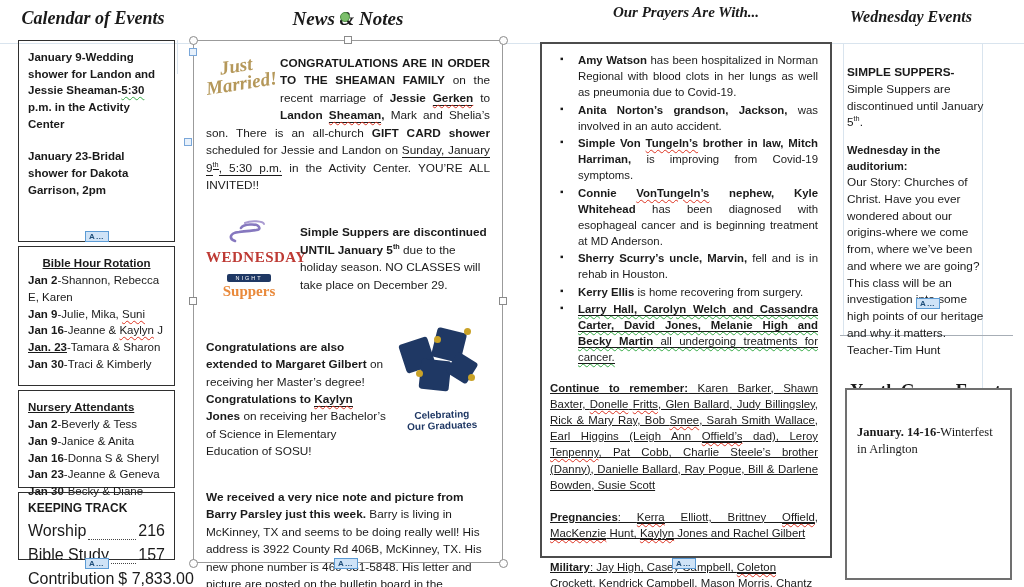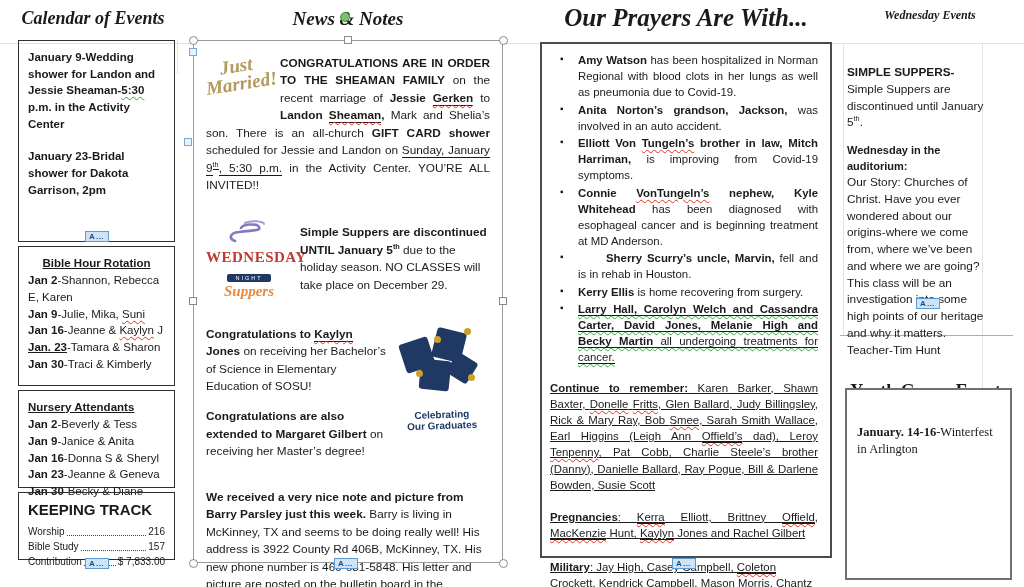--- a/index.html
+++ b/index.html
@@ -14,36 +14,36 @@
   .sec-title span{display:inline-block;font-family:"Liberation Serif",serif;font-weight:bold;
       font-style:italic;color:var(--accent);border-bottom:2px solid var(--accent);padding-bottom:1px;}
   .no-italic span{font-style:normal;margin-top:29px;}
   
   .cream{background:var(--cream);border:1.5px solid #2f2f2f;box-sizing:border-box;
          padding:8px 9px;font-size:11.5px;line-height:1.5;}
   .cream .hdr{font-weight:bold;text-decoration:underline;}
   .cream .hdr.center{text-align:center;}
   .rows div{line-height:1.45;}
   
-  .kt-row{display:flex;align-items:flex-end;font-size:10px;line-height:1.5;}
+  .kt-row{display:flex;align-items:flex-end;font-size:16px;line-height:1.5;}
   .kt-label{white-space:nowrap;}
   .kt-dots{flex:1;border-bottom:1.6px dotted #444;margin:0 2px 3px 2px;}
   .kt-value{white-space:nowrap;}
   
   .news-box{border:1px solid #9b9b9b;background:#fff;box-sizing:border-box;padding:14px 12px 10px 12px;}
   .news-box p{margin:0;font-size:11.8px;line-height:1.48;}
   .jm{float:left;width:66px;height:56px;margin:2px 8px 2px 0;transform:rotate(-9deg);
       font-family:"Liberation Serif",serif;font-style:italic;font-weight:bold;color:#b5985a;
       font-size:19px;line-height:0.95;text-align:center;}
   .sec2{display:flex;align-items:center;margin-top:24px;}
   .wns{width:86px;flex:0 0 86px;text-align:center;}
   .wns .top{color:#be3a34;font-weight:bold;font-size:15px;letter-spacing:.5px;font-family:"Liberation Serif",serif;}
   .wns .mid{display:inline-block;background:#1f3864;color:#fff;font-size:5.5px;letter-spacing:2px;
             padding:1px 8px;border-radius:2px;margin-top:1px;}
-  .wns .bot{color:#e98a3c;font-family:"Liberation Serif",serif;font-style:italic;font-weight:bold;
+  .wns .bot{color:#e98a3c;font-family:"Liberation Serif",serif;font-weight:bold;
             font-size:15px;margin-top:-1px;}
   .sec3{display:flex;margin-top:26px;}
   .sec3-text{flex:1;padding-right:8px;}
   .grads{flex:0 0 96px;position:relative;height:105px;}
   .cap{position:absolute;left:0;bottom:0;width:100%;text-align:center;color:#1f3864;
        font-weight:bold;font-size:10px;line-height:1.05;transform:rotate(-2deg);}
   .hat{position:absolute;width:30px;height:30px;background:#1f3864;border-radius:3px;}
   .tassel{position:absolute;width:7px;height:7px;background:#c9a227;border-radius:50%;}
   .sec4{margin-top:28px;}
   
@@ -109,21 +109,21 @@
     <div class="rows">
         <div><span style="font-weight: 700;">Jan 2</span><span>-Beverly &amp; Tess</span></div>
         <div><span style="font-weight: 700;">Jan 9</span><span>-Janice &amp; Anita</span></div>
         <div><span style="font-weight: 700;">Jan 16</span><span>-Donna S &amp; Sheryl</span></div>
         <div><span style="font-weight: 700;">Jan 23</span><span>-Jeanne &amp; Geneva</span></div>
         <div><span style="font-weight: 700;">Jan 30</span><span>-Becky &amp; Diane</span></div>
       </div>
   </div>
 
   <div class="abs cream" style="left:18px;top:492px;width:157px;height:68px;padding:6px 9px;">
-    <div style="font-weight:bold;font-size:15px;margin-bottom:2px;">KEEPING TRACK</div>
+    <div style="font-weight:bold;font-size:12px;margin-bottom:2px;">KEEPING TRACK</div>
     <div>
         <div class="kt-row">
           <span class="kt-label">Worship</span>
           <span class="kt-dots"></span>
           <span class="kt-value">216</span>
         </div>
         <div class="kt-row">
           <span class="kt-label">Bible Study</span>
           <span class="kt-dots"></span>
           <span class="kt-value">157</span>
@@ -158,22 +158,22 @@
         </svg>
         <div class="top">WEDNESDAY</div>
         <div><span class="mid">NIGHT</span></div>
         <div class="bot">Suppers</div>
       </div>
       <p style="flex:1;padding-left:8px;"><span style="font-weight: 700;">Simple Suppers are discontinued UNTIL January 5</span><span style="font-weight: 700; vertical-align: super; font-size: 0.62em;">th</span><span> due to the holiday season. NO CLASSES will take place on December 29.</span></p>
     </div>
 
     <div class="sec3">
       <div class="sec3-text">
+        <p style="margin-top:13px;"><span style="font-weight: 700;">Congratulations are also extended to Margaret Gilbert</span><span> on receiving her Master’s degree!</span></p>
         <p><span style="font-weight: 700;">Congratulations to </span><span style="font-weight: 700; border-bottom: 1px solid currentcolor; text-decoration: underline 1px wavy rgb(221, 51, 34); text-underline-offset: 2px;">Kaylyn</span><span style="font-weight: 700;"> Jones</span><span> on receiving her Bachelor’s of Science in Elementary Education of SOSU!</span></p>
-        <p style="margin-top:13px;"><span style="font-weight: 700;">Congratulations are also extended to Margaret Gilbert</span><span> on receiving her Master’s degree!</span></p>
       </div>
       <div class="grads">
         <div class="hat" style="left:8px;top:14px;transform:rotate(-18deg);"></div>
         <div class="hat" style="left:40px;top:4px;transform:rotate(14deg);"></div>
         <div class="hat" style="left:26px;top:34px;transform:rotate(6deg);"></div>
         <div class="hat" style="left:56px;top:30px;transform:rotate(32deg);width:24px;height:24px;"></div>
         <div class="tassel" style="left:40px;top:10px;"></div>
         <div class="tassel" style="left:70px;top:2px;"></div>
         <div class="tassel" style="left:22px;top:44px;"></div>
         <div class="tassel" style="left:74px;top:48px;"></div>
@@ -195,41 +195,41 @@
   <div class="h-circle" style="left:499px;top:36px;"></div>
   <div class="h-square" style="left:189px;top:297px;"></div>
   <div class="h-square" style="left:499px;top:297px;"></div>
   <div class="h-circle" style="left:189px;top:559px;"></div>
   <div class="h-square" style="left:344px;top:559px;"></div>
   <div class="h-circle" style="left:499px;top:559px;"></div>
   <div class="h-blue" style="left:189px;top:48px;"></div>
   <div class="h-blue" style="left:184px;top:138px;"></div>
   <div class="anchor" style="left:334px;top:558px;">A…</div>
 
-  <div class="abs sec-title" style="left:540px;top:3px;width:292px;font-size:25px;">
+  <div class="abs sec-title" style="left:540px;top:3px;width:292px;font-size:15px;">
     <span>Our Prayers Are With...</span>
   </div>
 
   <div class="abs pray-box" style="left:540px;top:42px;width:292px;height:516px;">
     <div>
         <div class="bullet-item"><span style="font-weight: 700;">Amy Watson</span><span> has been hospitalized in Norman Regional with blood clots in her lungs as well as pneumonia due to Covid-19.</span></div>
         <div class="bullet-item"><span style="font-weight: 700;">Anita Norton’s grandson, Jackson,</span><span> was involved in an auto accident.</span></div>
-        <div class="bullet-item"><span style="font-weight: 700;">Elliott Von </span><span style="font-weight: 700; text-decoration: underline 1px wavy rgb(221, 51, 34); text-underline-offset: 2px;">Tungeln’s</span><span style="font-weight: 700;"> brother in law, Mitch Harriman,</span><span> is improving from Covid-19 symptoms.</span></div>
+        <div class="bullet-item"><span style="font-weight: 700;">Simple Von </span><span style="font-weight: 700; text-decoration: underline 1px wavy rgb(221, 51, 34); text-underline-offset: 2px;">Tungeln’s</span><span style="font-weight: 700;"> brother in law, Mitch Harriman,</span><span> is improving from Covid-19 symptoms.</span></div>
         <div class="bullet-item"><span style="font-weight: 700;">Connie </span><span style="font-weight: 700; text-decoration: underline 1px wavy rgb(221, 51, 34); text-underline-offset: 2px;">VonTungeln’s</span><span style="font-weight: 700;"> nephew, Kyle Whitehead</span><span> has been diagnosed with esophageal cancer and is beginning treatment at MD Anderson.</span></div>
-        <div class="bullet-item"><span style="font-weight: 700; margin-left: 28px;">Sherry Scurry’s uncle, Marvin,</span><span> fell and is in rehab in Houston.</span></div>
+        <div class="bullet-item"><span style="font-weight: 700;">Sherry Scurry’s uncle, Marvin,</span><span> fell and is in rehab in Houston.</span></div>
         <div class="bullet-item"><span style="font-weight: 700;">Kerry Ellis</span><span> is home recovering from surgery.</span></div>
         <div class="bullet-item"><span style="font-weight: 700; border-bottom: 1px solid currentcolor; text-decoration: underline 1px wavy rgb(51, 170, 68); text-underline-offset: 2px;">Larry Hall, Carolyn Welch and Cassandra Carter, David Jones, Melanie High and Becky Martin</span><span style="border-bottom: 1px solid currentcolor; text-decoration: underline 1px wavy rgb(51, 170, 68); text-underline-offset: 2px;"> all undergoing treatments for cancer.</span></div>
       </div>
     <p class="pray-p"><span style="font-weight: 700;">Continue to remember:</span><span> Karen Barker, Shawn Baxter, </span><span style="text-decoration: underline 1px wavy rgb(221, 51, 34); text-underline-offset: 2px;">Donelle</span><span> </span><span style="text-decoration: underline 1px wavy rgb(221, 51, 34); text-underline-offset: 2px;">Fritts</span><span>, Glen Ballard, Judy Billingsley, Rick &amp; Mary Ray, Bob </span><span style="text-decoration: underline 1px wavy rgb(221, 51, 34); text-underline-offset: 2px;">Smee</span><span>, Sarah Smith Wallace, Earl Higgins (Leigh Ann </span><span style="border-bottom: 1px solid currentcolor; text-decoration: underline 1px wavy rgb(221, 51, 34); text-underline-offset: 2px;">Offield’s</span><span> dad), Leroy </span><span style="text-decoration: underline 1px wavy rgb(221, 51, 34); text-underline-offset: 2px;">Tenpenny</span><span>, Pat Cobb, Charlie Steele’s brother (Danny), Danielle Ballard, Ray Pogue, Bill &amp; Darlene Bowden, Susie Scott</span></p>
     <p class="pray-p" style="margin-top:16px;"><span style="font-weight: 700;">Pregnancies</span><span>: </span><span style="border-bottom: 1px solid currentcolor; text-decoration: underline 1px wavy rgb(221, 51, 34); text-underline-offset: 2px;">Kerra</span><span> Elliott, Brittney </span><span style="border-bottom: 1px solid currentcolor; text-decoration: underline 1px wavy rgb(221, 51, 34); text-underline-offset: 2px;">Offield</span><span>, </span><span style="border-bottom: 1px solid currentcolor; text-decoration: underline 1px wavy rgb(221, 51, 34); text-underline-offset: 2px;">MacKenzie</span><span> Hunt, </span><span style="border-bottom: 1px solid currentcolor; text-decoration: underline 1px wavy rgb(221, 51, 34); text-underline-offset: 2px;">Kaylyn</span><span> Jones and Rachel Gilbert</span></p>
     <p class="pray-p" style="margin-top:18px;text-align:left;"><span style="font-weight: 700;">Military</span><span>: Jay High, Casey Campbell, </span><span style="border-bottom: 1px solid currentcolor; text-decoration: underline 1px wavy rgb(221, 51, 34); text-underline-offset: 2px;">Coleton</span><span> Crockett, Kendrick Campbell, Mason Morris, </span><span style="border-bottom: 1px solid currentcolor; text-decoration: underline 1px wavy rgb(221, 51, 34); text-underline-offset: 2px;">Chantz</span></p>
   </div>
   <div class="anchor" style="left:672px;top:558px;">A…</div>
 
-  <div class="abs sec-title" style="left:845px;top:8px;width:170px;font-size:12px;">
+  <div class="abs sec-title" style="left:826px;top:8px;width:170px;font-size:16px;">
     <span>Wednesday Events</span>
   </div>
 
   <div class="abs wed-text" style="left:847px;top:64px;width:142px;">
     <div class="b">SIMPLE SUPPERS-</div>
     <div><span>Simple Suppers are discontinued until January 5</span><span style="vertical-align: super; font-size: 0.62em;">th</span><span>.</span></div>
     <div class="wed-gap"></div>
     <div class="b" style="font-size:11px;">Wednesday in the auditorium:</div>
     <div>Our Story: Churches of Christ. Have you ever wondered about our origins-where we come from, where we’ve been and where we are going? This class will be an investigation into some high points of our heritage and why it matters. Teacher-Tim Hunt</div>
   </div>

